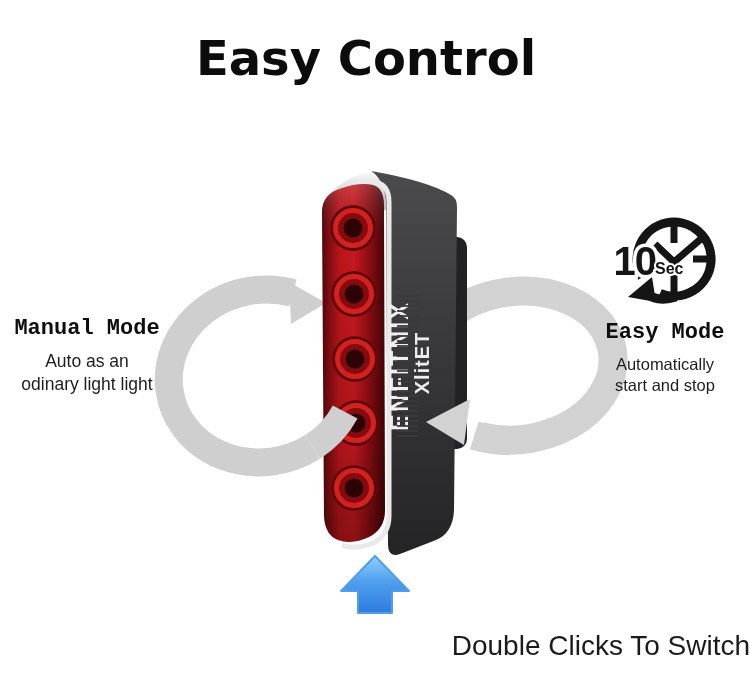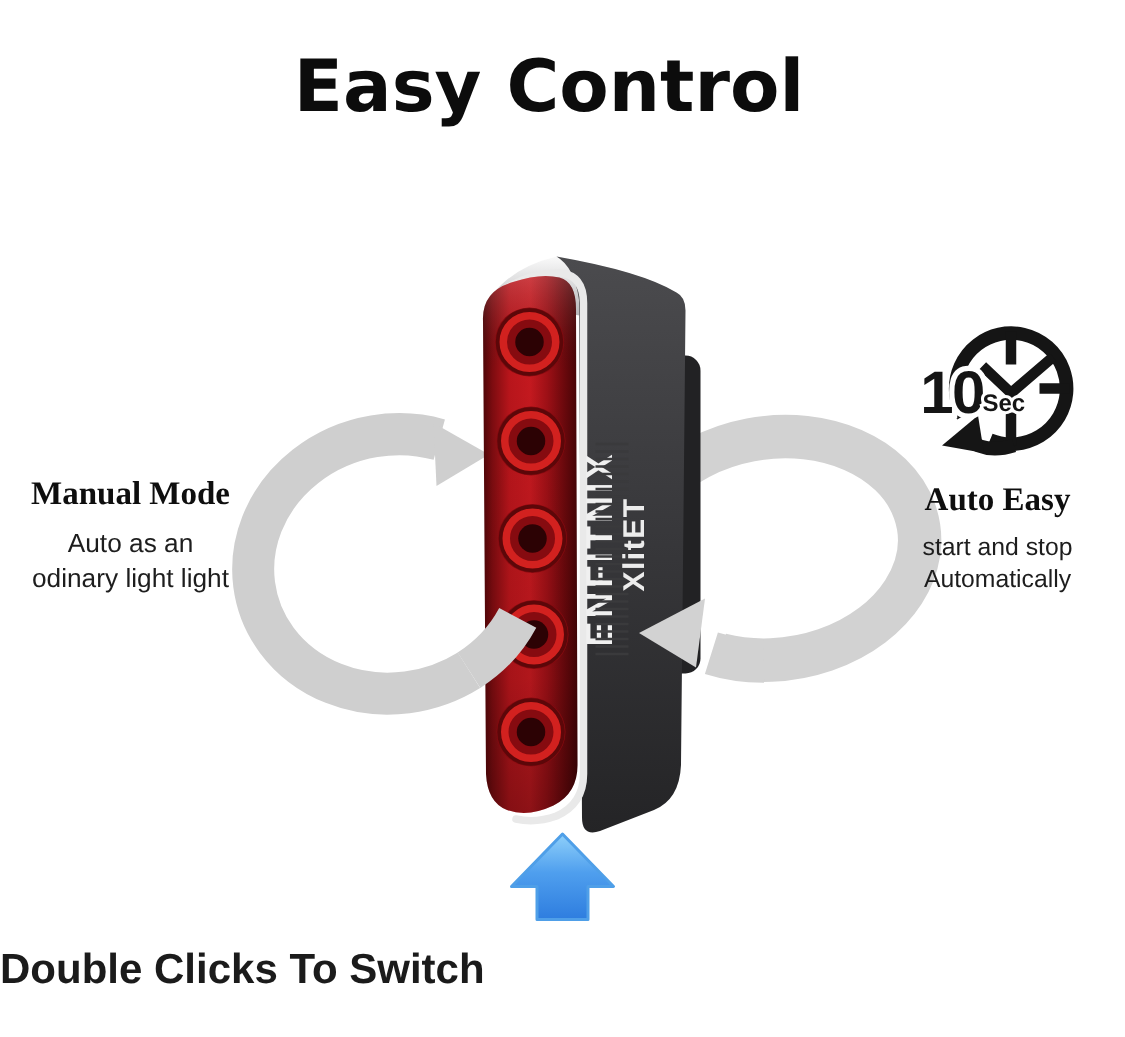--- a/index.html
+++ b/index.html
@@ -9,29 +9,29 @@
   }
   .title{
     position:absolute;left:0;right:18px;top:30px;text-align:center;
     font-family:"DejaVu Sans","Liberation Sans",sans-serif;
     font-size:48px;font-weight:800;color:#0c0c0c;letter-spacing:0px;
   }
   .scene{position:absolute;left:0;top:0;width:750px;height:691px;}
   .mode-block{position:absolute;text-align:center;color:#161616;}
   .mode-block .heading{
     font-size:22px;font-weight:bold;color:#0e0e0e;margin:0 0 9px 0;
-    font-family:Liberation Serif, serif;font-weight:700;
+    font-family:Liberation Mono, monospace;font-weight:700;
   }
   .mode-block .sub{font-size:17.5px;line-height:23px;color:#1d1d1d;}
   .manual-block{left:2px;top:316px;width:170px;}
   .auto-block{left:582px;top:320px;width:166px;}
   .auto-block .sub{font-size:16.5px;line-height:21px;}
   .instruction{
-    position:absolute;left:0;right:0;top:630px;text-align:left;
-    font-size:28px;color:#1b1b1b;font-weight:700;
+    position:absolute;left:0;right:0;top:630px;text-align:right;
+    font-size:28px;color:#1b1b1b;font-weight:400;
   }
   svg text{font-family:"Liberation Sans",sans-serif;}
 </style>
 </head>
 <body>
 
 <div class="stage">
 
   <div class="title">Easy Control</div>
 
@@ -179,20 +179,20 @@
     <polygon points="375,556 409,591 392,591 392,613 358,613 358,591 341,591" fill="url(#blueGrad)" stroke="#4f9fe8" stroke-width="2" stroke-linejoin="round"></polygon>
   </svg>
 
   <div class="mode-block manual-block">
     <div class="heading">Manual Mode</div>
     <div class="sub">Auto as an</div>
     <div class="sub">odinary light light</div>
   </div>
 
   <div class="mode-block auto-block">
-    <div class="heading">Auto Easy</div>
+    <div class="heading">Easy Mode</div>
+    <div class="sub">Automatically</div>
     <div class="sub">start and stop</div>
-    <div class="sub">Automatically</div>
   </div>
 
   <div class="instruction">Double Clicks To Switch</div>
 
 </div>
 
 </body></html>

